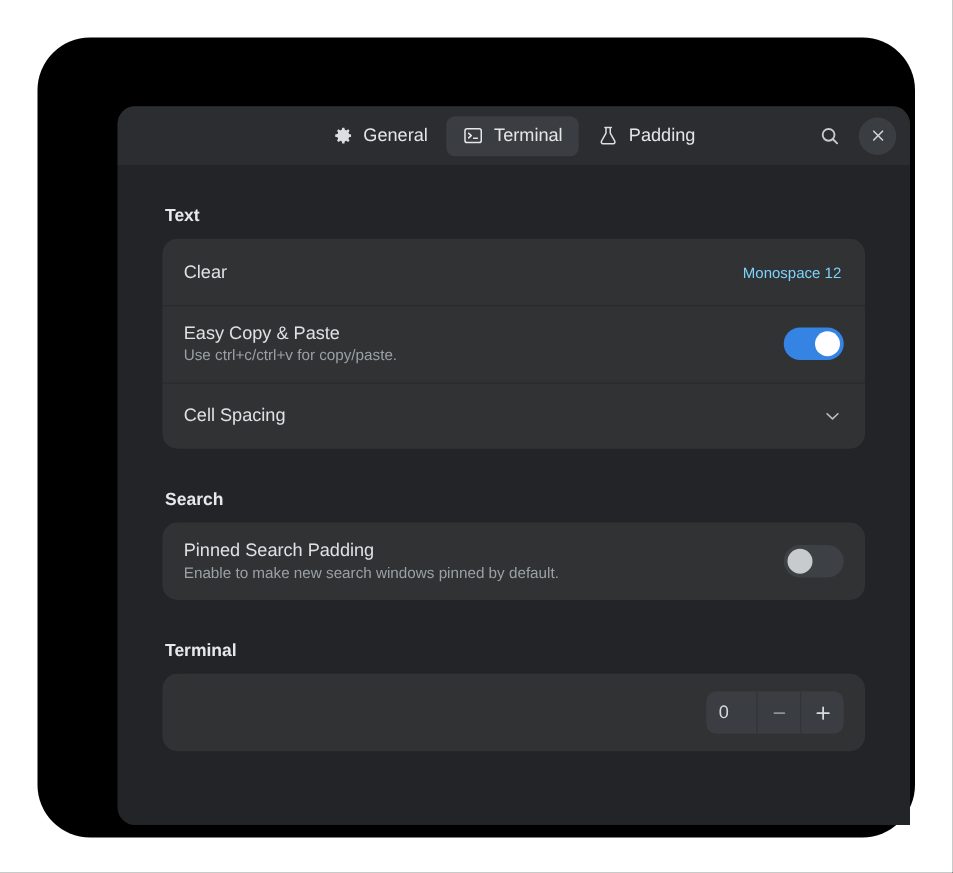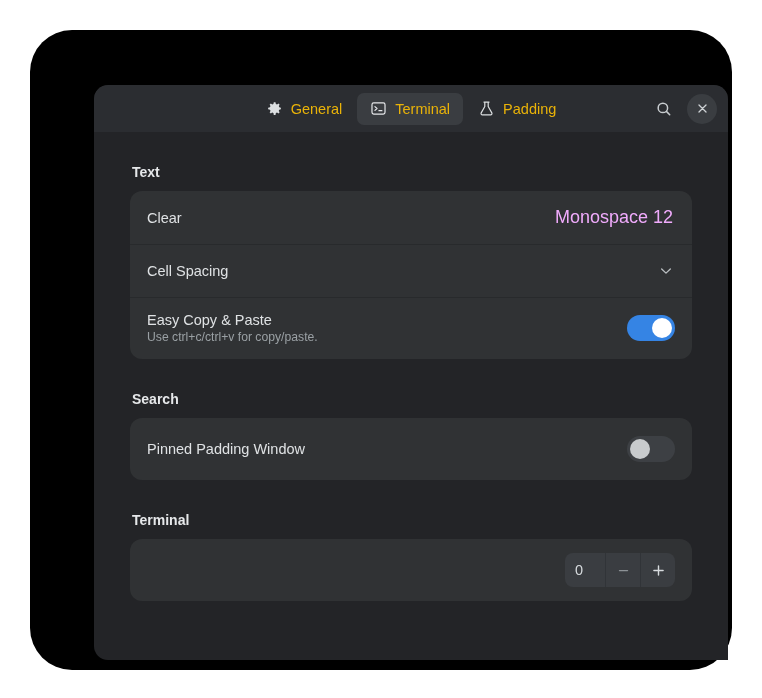--- a/index.html
+++ b/index.html
@@ -53,21 +53,21 @@
     align-items: center;
     gap: 2px;
   }
   .tab {
     display: flex;
     align-items: center;
     gap: 8px;
     height: 32px;
     padding: 0 13px;
     border-radius: 7px;
-    color: #eab308;
+    color: #e5e5e5;
     font-size: 14.5px;
     cursor: pointer;
     white-space: nowrap;
   }
   .tab.selected {
     background: #3a3d41;
   }
   .tab .ticon {
     display: flex;
     align-items: center;
@@ -143,22 +143,22 @@
   }
   .row-title {
     color: #dfe2e4;
     font-size: 14.5px;
   }
   .row-sub {
     color: #9aa0a4;
     font-size: 12.2px;
   }
   .row-value {
-    color: #f0abfc;
-    font-size: 18px;
+    color: #7dd3fc;
+    font-size: 12px;
     margin-left: auto;
     padding-right: 2px;
   }
   .row.tall {
     min-height: 62px;
   }
 
   
   .switch {
     position: relative;
@@ -290,50 +290,51 @@
       <div class="section-title">Text</div>
       <div class="card">
 
         <div class="row">
           <div class="row-texts">
             <span class="row-title">Clear</span>
           </div>
           <span class="row-value">Monospace 12</span>
         </div>
 
-        <div class="row">
-          <div class="row-texts">
-            <span class="row-title">Cell Spacing</span>
-          </div>
-          <span class="chev">
-            <svg width="16" height="16" viewBox="0 0 24 24" fill="none" stroke="#b9bec1" stroke-width="2" stroke-linecap="round" stroke-linejoin="round">
-              <path d="M5.5 9l6.5 6.2L18.5 9"></path>
-            </svg>
-          </span>
-        </div>
-
         <div class="row tall">
           <div class="row-texts">
             <span class="row-title">Easy Copy &amp; Paste</span>
             <span class="row-sub">Use ctrl+c/ctrl+v for copy/paste.</span>
           </div>
           <div class="switch on">
             <span class="knob"></span>
           </div>
         </div>
 
+        <div class="row">
+          <div class="row-texts">
+            <span class="row-title">Cell Spacing</span>
+          </div>
+          <span class="chev">
+            <svg width="16" height="16" viewBox="0 0 24 24" fill="none" stroke="#b9bec1" stroke-width="2" stroke-linecap="round" stroke-linejoin="round">
+              <path d="M5.5 9l6.5 6.2L18.5 9"></path>
+            </svg>
+          </span>
+        </div>
+
       </div>
 
       <div class="section-title">Search</div>
       <div class="card">
 
 
         <div class="row tall">
           <div class="row-texts">
-            <span class="row-title">Pinned Padding Window</span>
+            <span class="row-title">Pinned Search Padding</span>
+            <span class="row-sub">Enable to make new search windows pinned by default.</span>
           </div>
           <div class="switch off">
             <span class="knob"></span>
           </div>
         </div>
 
       </div>
 
       <div class="section-title">Terminal</div>
       <div class="card">

